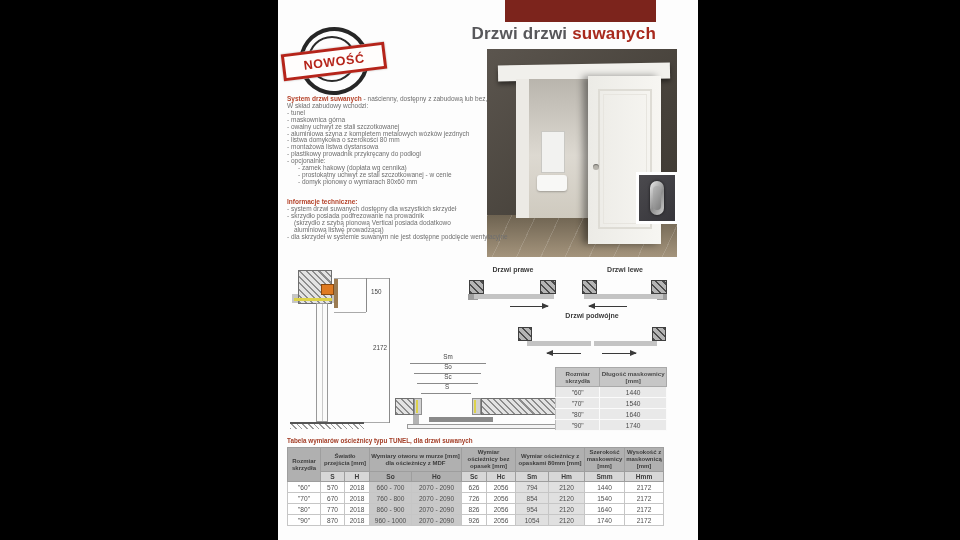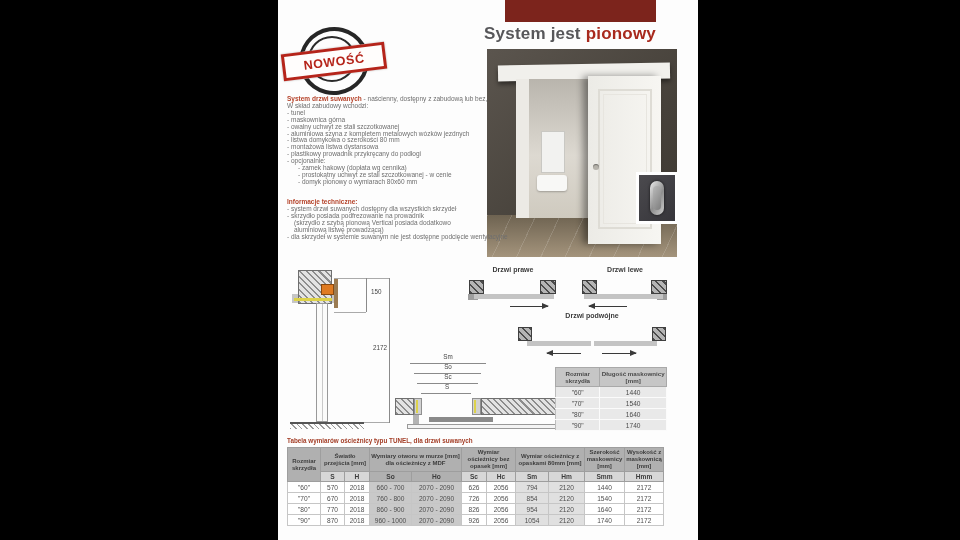--- a/index.html
+++ b/index.html
@@ -132,21 +132,21 @@
   .dim-table td.dkc{background:#c9c9c9;}
   .dim-table td.ltc{background:#e0e0e0;}
 </style>
 </head>
 <body>
 
 <div class="canvas">
   <div class="page">
 
     <div class="red-bar"></div>
-    <h1 class="title"><span>System jest </span><span class="accent">pionowy</span></h1>
+    <h1 class="title"><span>Drzwi drzwi </span><span class="accent">suwanych</span></h1>
 
     <div class="stamp">
       <div class="ring-o"></div>
       <div class="ring-i"></div>
       <div class="banner">
           <span>NOWOŚĆ</span>
         </div>
     </div>
 
     <div class="photo">

